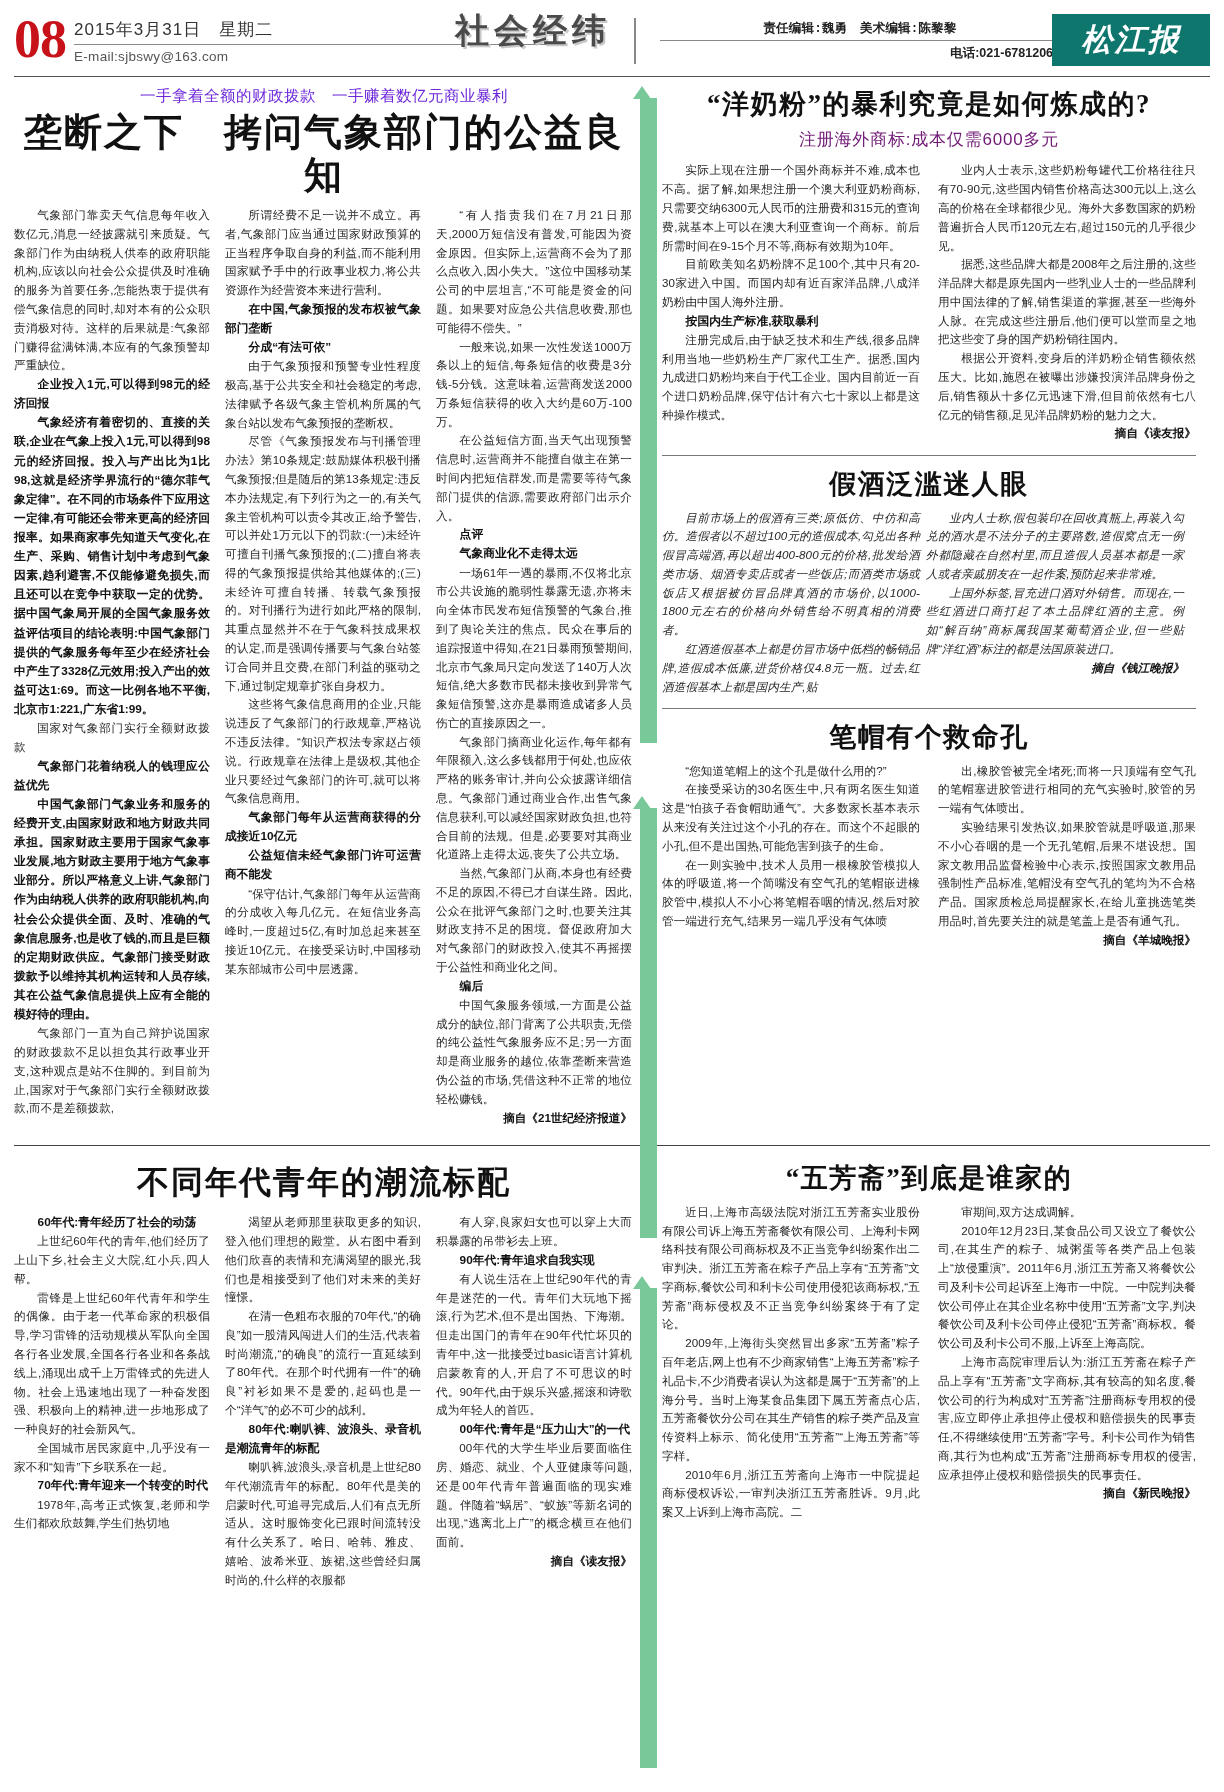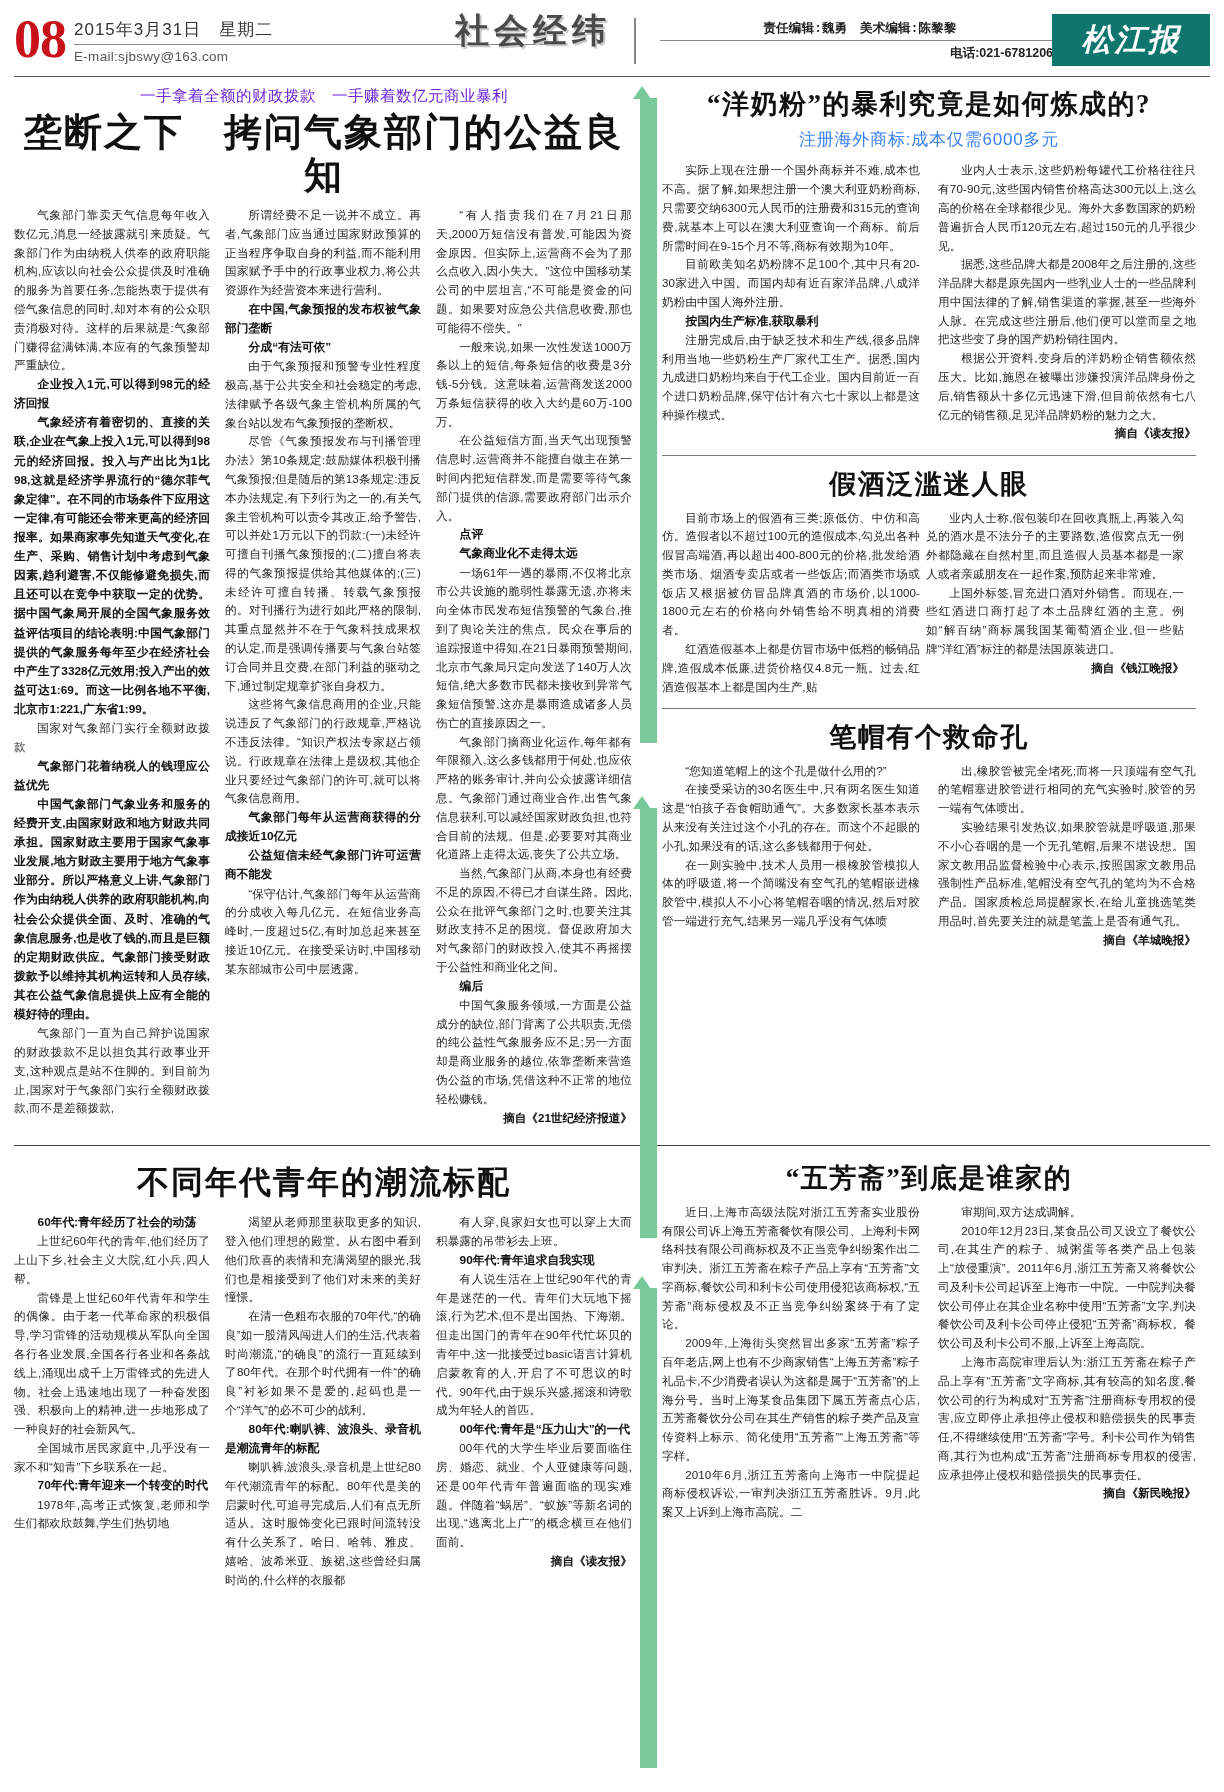--- a/index.html
+++ b/index.html
@@ -80,21 +80,21 @@
     text-align:center;font-weight:bold;font-size:38px;letter-spacing:2px;
     color:#111;line-height:1.12;margin:0 0 10px 0;
     font-family:"Liberation Serif","DejaVu Serif",serif;
   }
   .headline-sec{
     text-align:center;font-weight:bold;font-size:27px;letter-spacing:1.5px;
     color:#111;line-height:1.2;margin:2px 0 8px 0;
     font-family:"Liberation Serif","DejaVu Serif",serif;
   }
   .headline-sub{
-    text-align:center;font-size:17px;color:#3b82f6;letter-spacing:.8px;
+    text-align:center;font-size:17px;color:#701a75;letter-spacing:.8px;
     font-family:"Liberation Sans","DejaVu Sans",sans-serif;
     margin:0 0 10px 0;
   }
   .headline-mid{
     text-align:center;font-weight:bold;font-size:32px;letter-spacing:2px;
     color:#111;line-height:1.15;margin:4px 0 12px 0;
     font-family:"Liberation Serif","DejaVu Serif",serif;
   }
 
   p.tx{
@@ -216,41 +216,41 @@
               <p class="tx">根据公开资料,变身后的洋奶粉企销售额依然压大。比如,施恩在被曝出涉嫌投演洋品牌身份之后,销售额从十多亿元迅速下滑,但目前依然有七八亿元的销售额,足见洋品牌奶粉的魅力之大。</p>
               <p class="src">摘自《读友报》</p>
             </div>
           </div>
         </div>
 
         <div class="hr-thin"></div>
 
         <div>
           <div class="headline-sec">假酒泛滥迷人眼</div>
-          <div style="display:flex;gap:6px;">
+          <div style="display:flex;gap:6px;font-style:italic;">
             <div style="width:258px;">
               <p class="tx">目前市场上的假酒有三类;原低仿、中仿和高仿。造假者以不超过100元的造假成本,勾兑出各种假冒高端酒,再以超出400-800元的价格,批发给酒类市场、烟酒专卖店或者一些饭店;而酒类市场或饭店又根据被仿冒品牌真酒的市场价,以1000-1800元左右的价格向外销售给不明真相的消费者。</p>
               <p class="tx">红酒造假基本上都是仿冒市场中低档的畅销品牌,造假成本低廉,进货价格仅4.8元一瓶。过去,红酒造假基本上都是国内生产,贴</p>
             </div>
             <div style="width:258px;">
               <p class="tx">业内人士称,假包装印在回收真瓶上,再装入勾兑的酒水是不法分子的主要路数,造假窝点无一例外都隐藏在自然村里,而且造假人员基本都是一家人或者亲戚朋友在一起作案,预防起来非常难。</p>
               <p class="tx">上国外标签,冒充进口酒对外销售。而现在,一些红酒进口商打起了本土品牌红酒的主意。例如“解百纳”商标属我国某葡萄酒企业,但一些贴牌“洋红酒”标注的都是法国原装进口。</p>
               <p class="src">摘自《钱江晚报》</p>
             </div>
           </div>
         </div>
 
         <div class="hr-thin"></div>
 
         <div>
           <div class="headline-sec">笔帽有个救命孔</div>
           <div style="display:flex;gap:18px;">
             <div style="width:258px;">
               <p class="tx">“您知道笔帽上的这个孔是做什么用的?”</p>
-              <p class="tx">在接受采访的30名医生中,只有两名医生知道这是“怕孩子吞食帽助通气”。大多数家长基本表示从来没有关注过这个小孔的存在。而这个不起眼的小孔,如果没有的话,这么多钱都用于何处。</p>
+              <p class="tx">在接受采访的30名医生中,只有两名医生知道这是“怕孩子吞食帽助通气”。大多数家长基本表示从来没有关注过这个小孔的存在。而这个不起眼的小孔,但不是出国热,可能危害到孩子的生命。</p>
               <p class="tx">在一则实验中,技术人员用一根橡胶管模拟人体的呼吸道,将一个简嘴没有空气孔的笔帽嵌进橡胶管中,模拟人不小心将笔帽吞咽的情况,然后对胶管一端进行充气,结果另一端几乎没有气体喷</p>
             </div>
             <div style="width:258px;">
               <p class="tx">出,橡胶管被完全堵死;而将一只顶端有空气孔的笔帽塞进胶管进行相同的充气实验时,胶管的另一端有气体喷出。</p>
               <p class="tx">实验结果引发热议,如果胶管就是呼吸道,那果不小心吞咽的是一个无孔笔帽,后果不堪设想。国家文教用品监督检验中心表示,按照国家文教用品强制性产品标准,笔帽没有空气孔的笔均为不合格产品。国家质检总局提醒家长,在给儿童挑选笔类用品时,首先要关注的就是笔盖上是否有通气孔。</p>
               <p class="src">摘自《羊城晚报》</p>
             </div>
           </div>
         </div>
 

